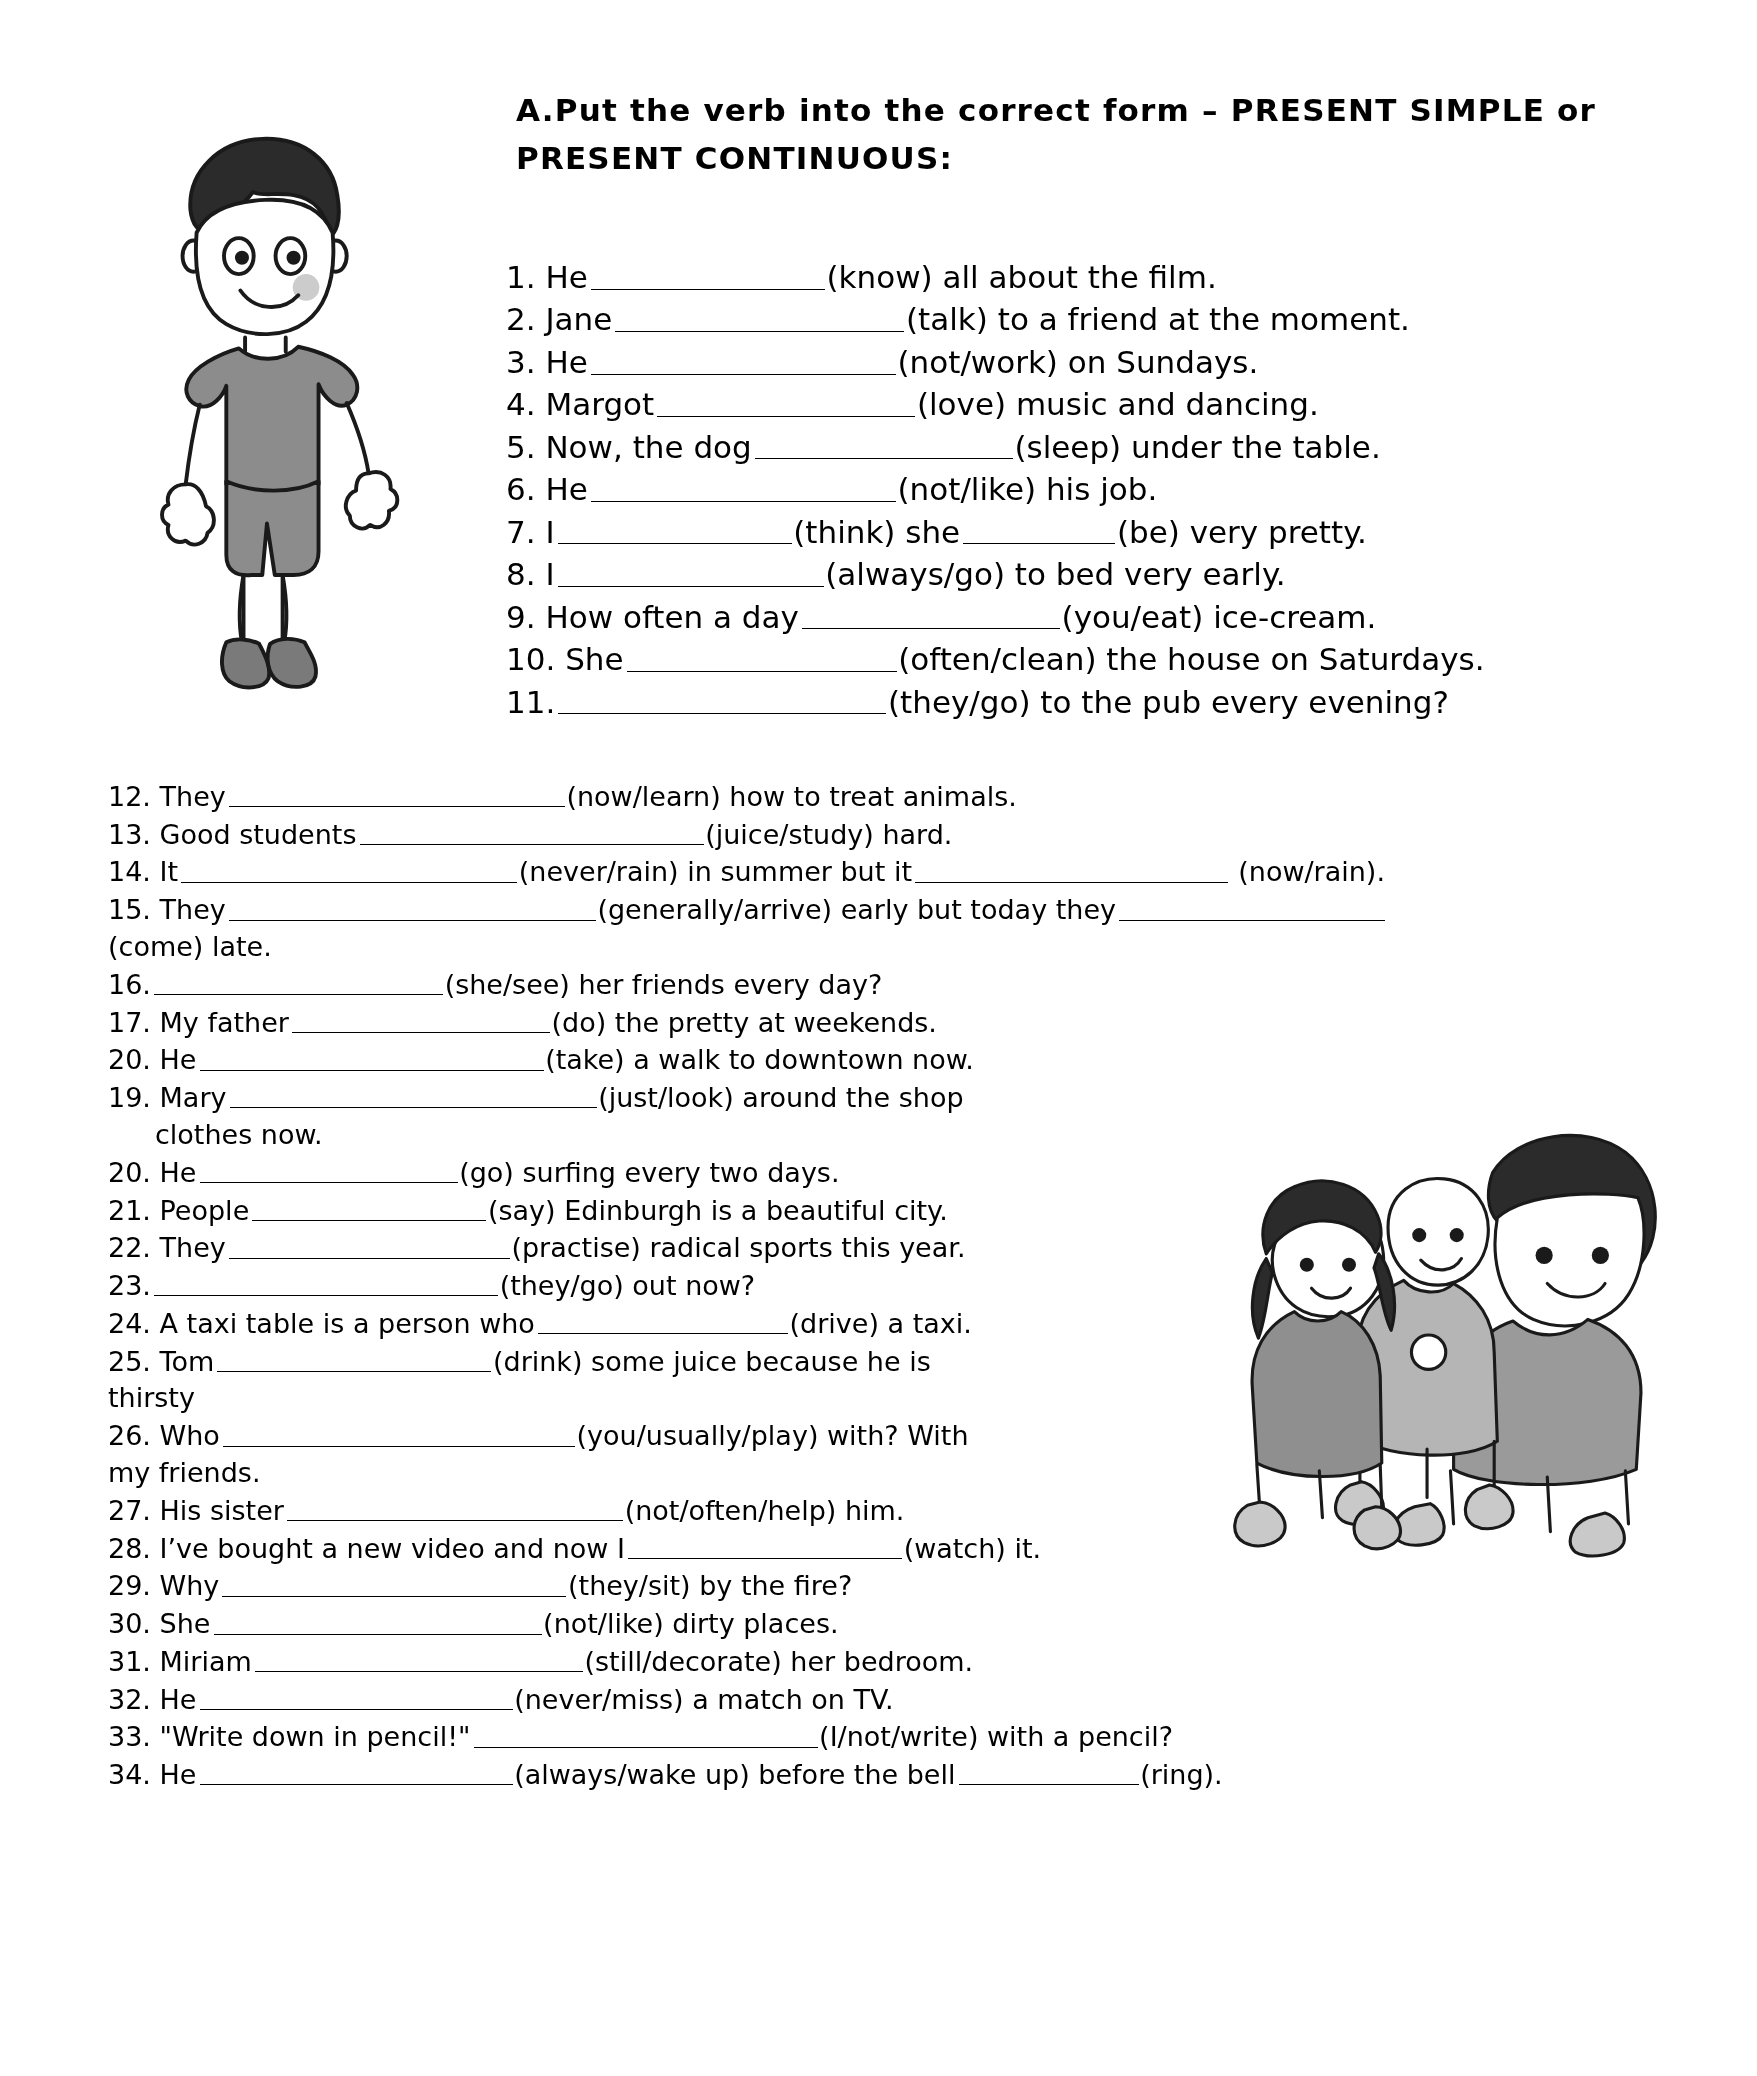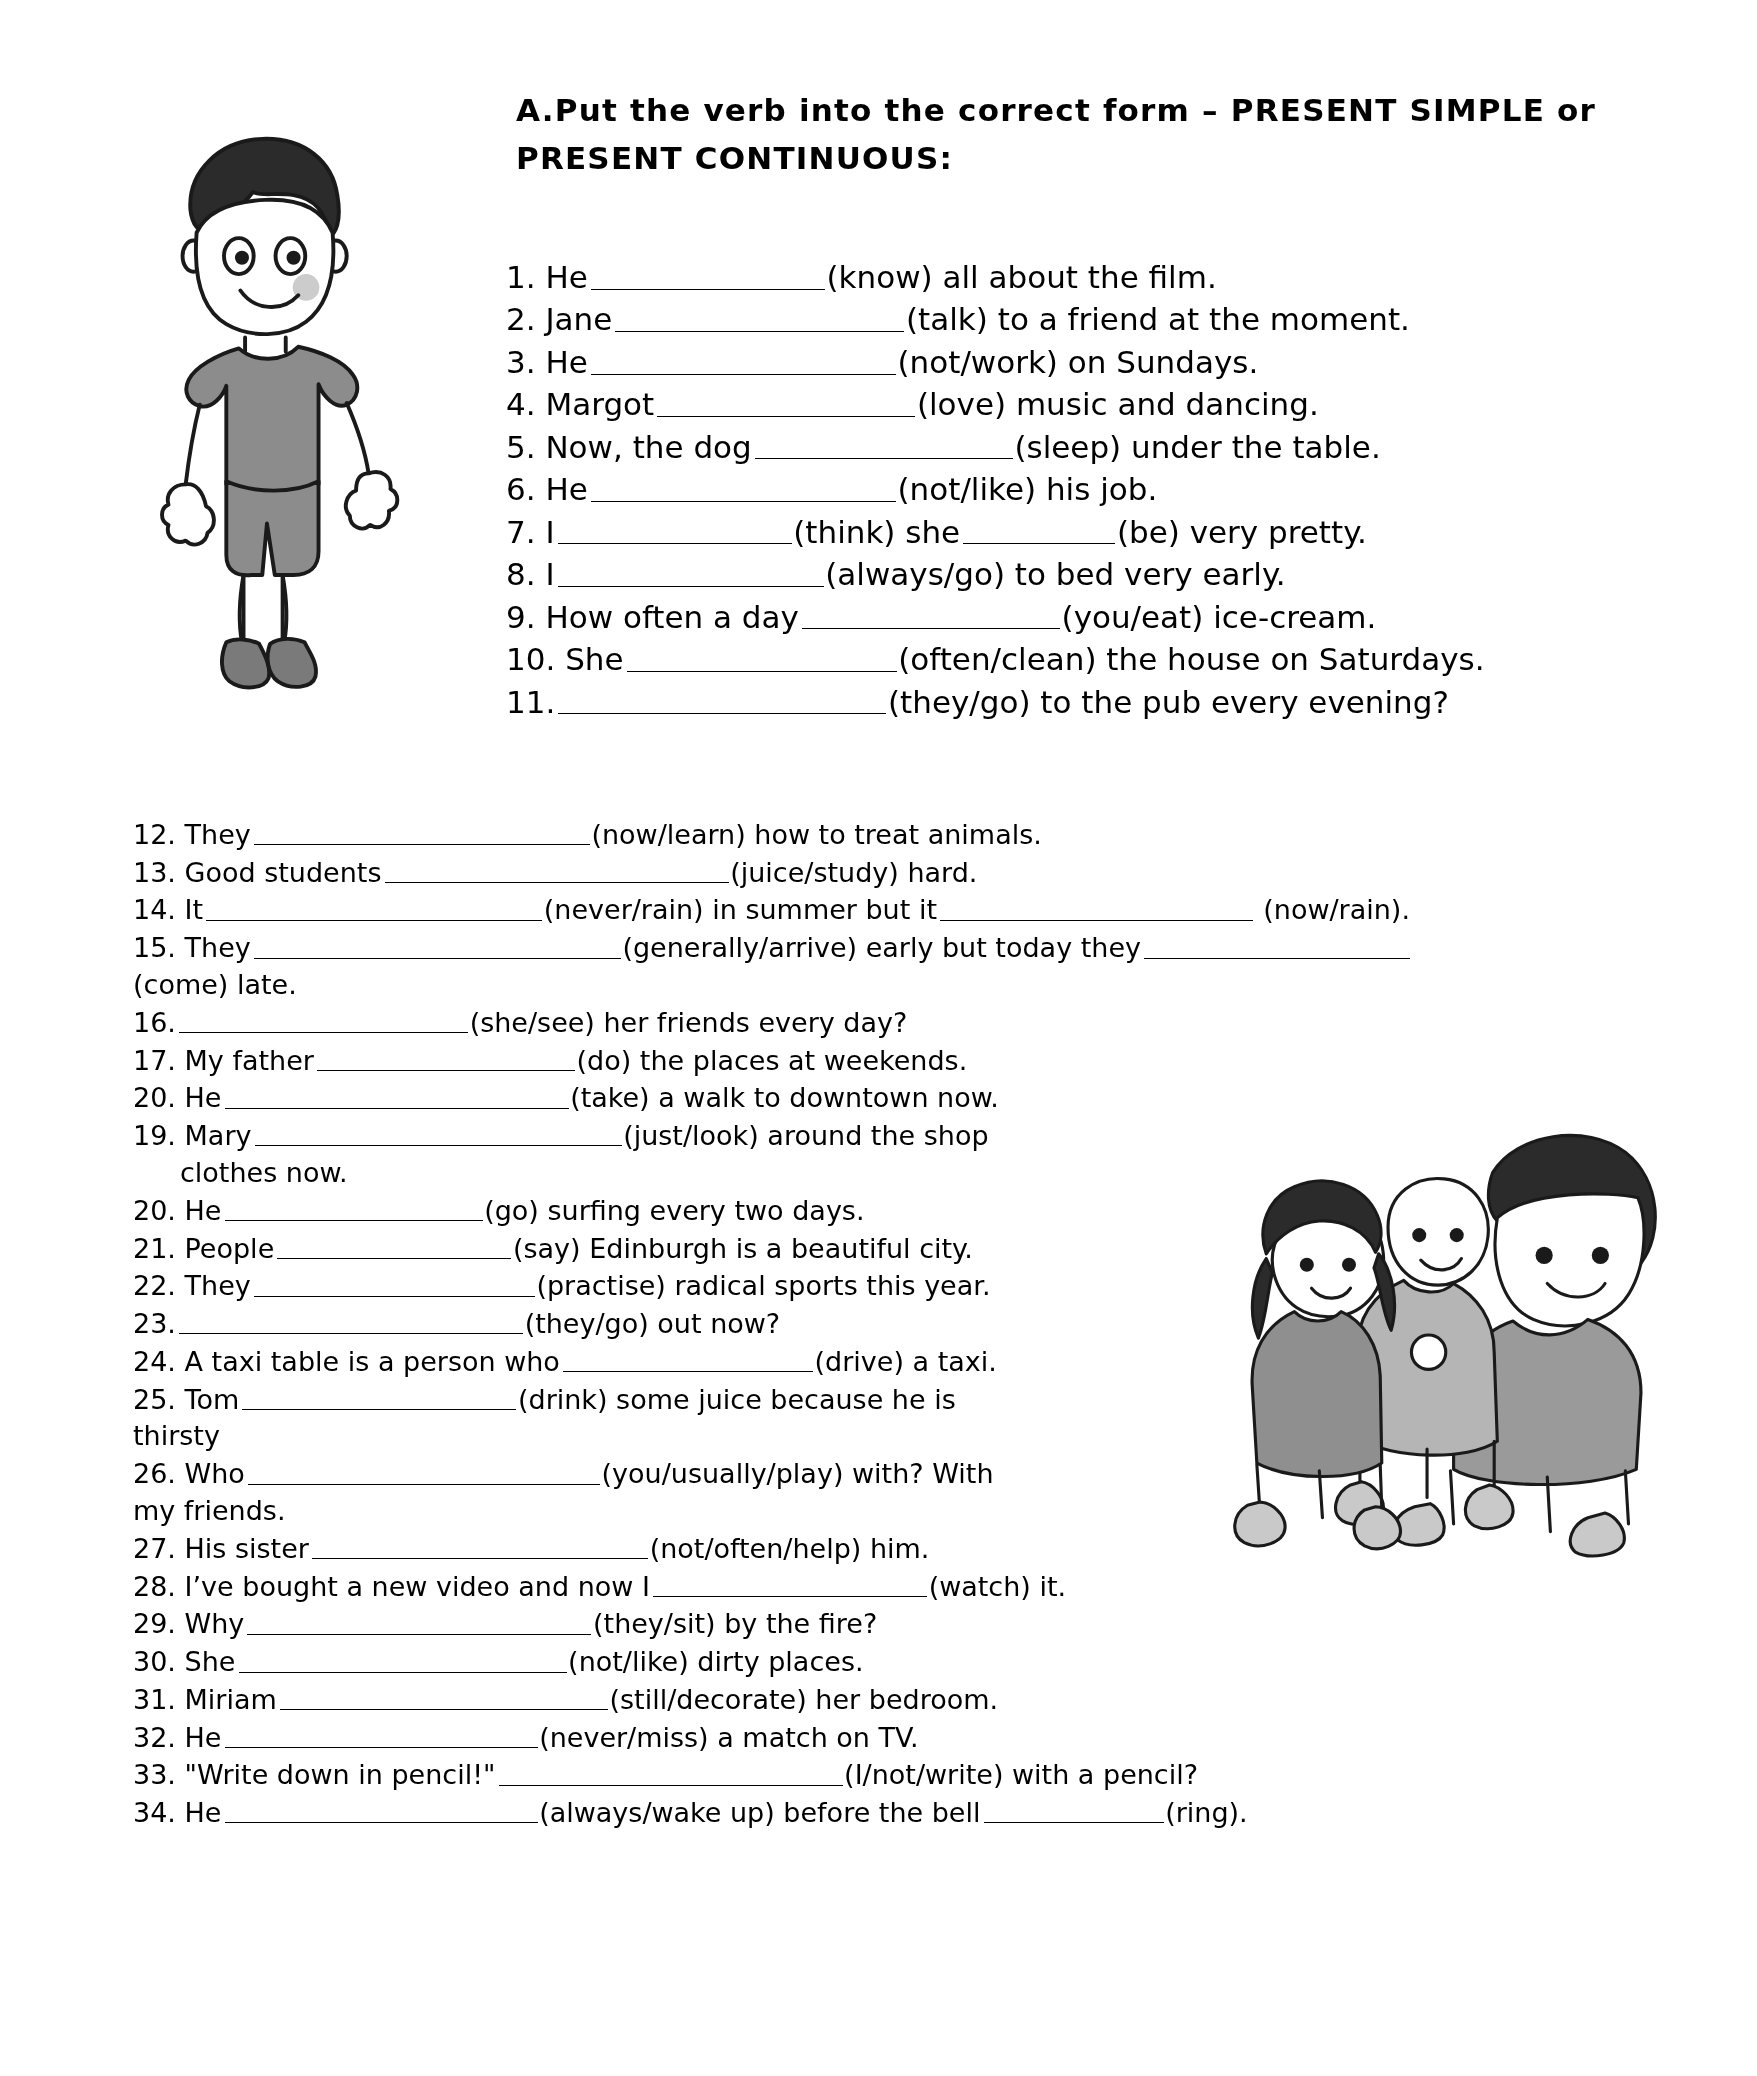--- a/index.html
+++ b/index.html
@@ -40,25 +40,24 @@
     left: 506px;
     top: 256px;
     width: 1172px;
     font-size: 31px;
     line-height: 1.37;
   }
   
   .block-main {
     position: absolute;
     left: 108px;
-    top: 816px;
+    top: 778px;
     width: 1618px;
     font-size: 27px;
     line-height: 1.37;
-    margin-left: 25px;
   }
   .q {
     white-space: normal;
   }
   .q .num { }
   .blank {
     display: inline-block;
     border-bottom: 1.6px solid #000;
     vertical-align: baseline;
     height: 1.05em;
@@ -192,21 +191,21 @@
       <div class="q"><span class="num">11.</span><span class="blank" style="width: 328px;"></span><span>(they/go) to the pub every evening?</span></div>
     </div>
 
   <div class="block-main">
       <div class="q"><span class="num">12.</span><span> They</span><span class="blank" style="width: 336px;"></span><span>(now/learn) how to treat animals.</span></div>
       <div class="q"><span class="num">13.</span><span> Good students</span><span class="blank" style="width: 344px;"></span><span>(juice/study) hard.</span></div>
       <div class="q"><span class="num">14.</span><span> It</span><span class="blank" style="width: 336px;"></span><span>(never/rain) in summer but it</span><span class="blank" style="width: 313px;"></span><span>  (now/rain).</span></div>
       <div class="q"><span class="num">15.</span><span> They</span><span class="blank" style="width: 367px;"></span><span>(generally/arrive) early but today they</span><span class="blank" style="width: 266px;"></span></div>
       <div class="sub-line">(come) late.</div>
       <div class="q"><span class="num">16.</span><span class="blank" style="width: 289px;"></span><span>(she/see) her friends every day?</span></div>
-      <div class="q"><span class="num">17.</span><span> My father</span><span class="blank" style="width: 258px;"></span><span>(do) the places at weekends.</span></div>
+      <div class="q"><span class="num">17.</span><span> My father</span><span class="blank" style="width: 258px;"></span><span>(do) the pretty at weekends.</span></div>
       <div class="q"><span class="num">20.</span><span> He</span><span class="blank" style="width: 344px;"></span><span>(take) a walk to downtown now.</span></div>
       <div class="q"><span class="num">19.</span><span> Mary</span><span class="blank" style="width: 367px;"></span><span>(just/look) around the shop</span></div>
       <div class="sub-line indent-line">clothes now.</div>
       <div class="q"><span class="num">20.</span><span> He</span><span class="blank" style="width: 258px;"></span><span>(go) surfing every two days.</span></div>
       <div class="q"><span class="num">21.</span><span> People</span><span class="blank" style="width: 234px;"></span><span>(say) Edinburgh is a beautiful city.</span></div>
       <div class="q"><span class="num">22.</span><span> They</span><span class="blank" style="width: 281px;"></span><span>(practise) radical sports this year.</span></div>
       <div class="q"><span class="num">23.</span><span class="blank" style="width: 344px;"></span><span>(they/go) out now?</span></div>
       <div class="q"><span class="num">24.</span><span> A taxi table is a person who</span><span class="blank" style="width: 250px;"></span><span>(drive) a taxi.</span></div>
       <div class="q"><span class="num">25.</span><span> Tom</span><span class="blank" style="width: 274px;"></span><span>(drink) some juice because he is</span></div>
       <div class="sub-line">thirsty</div>

